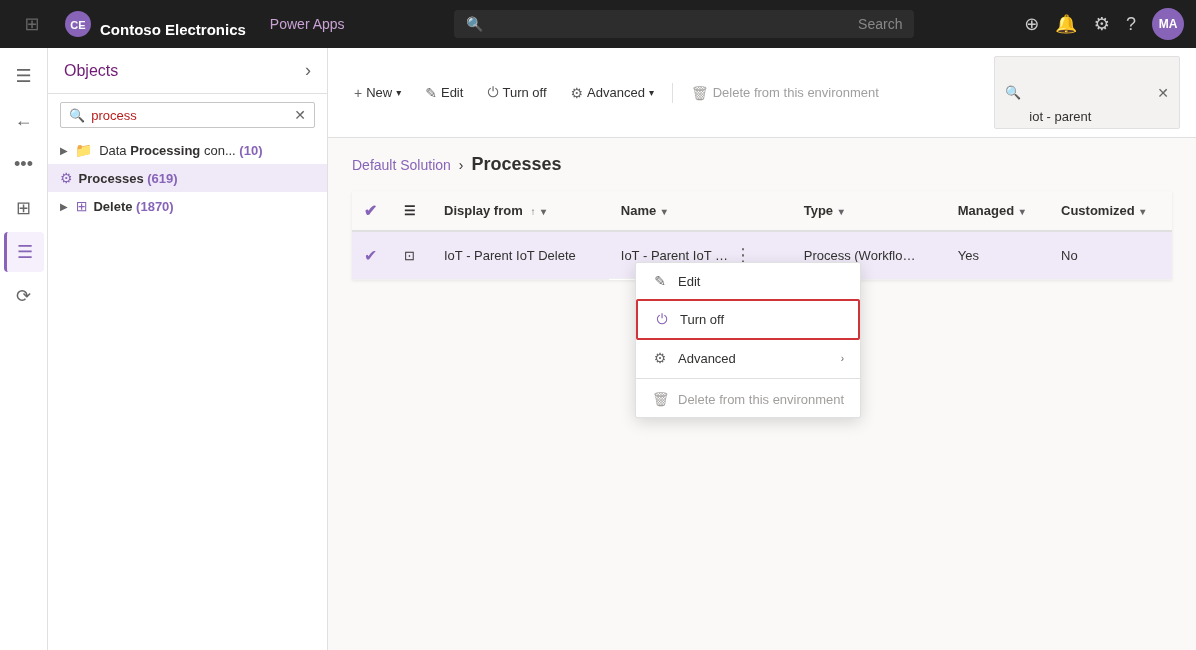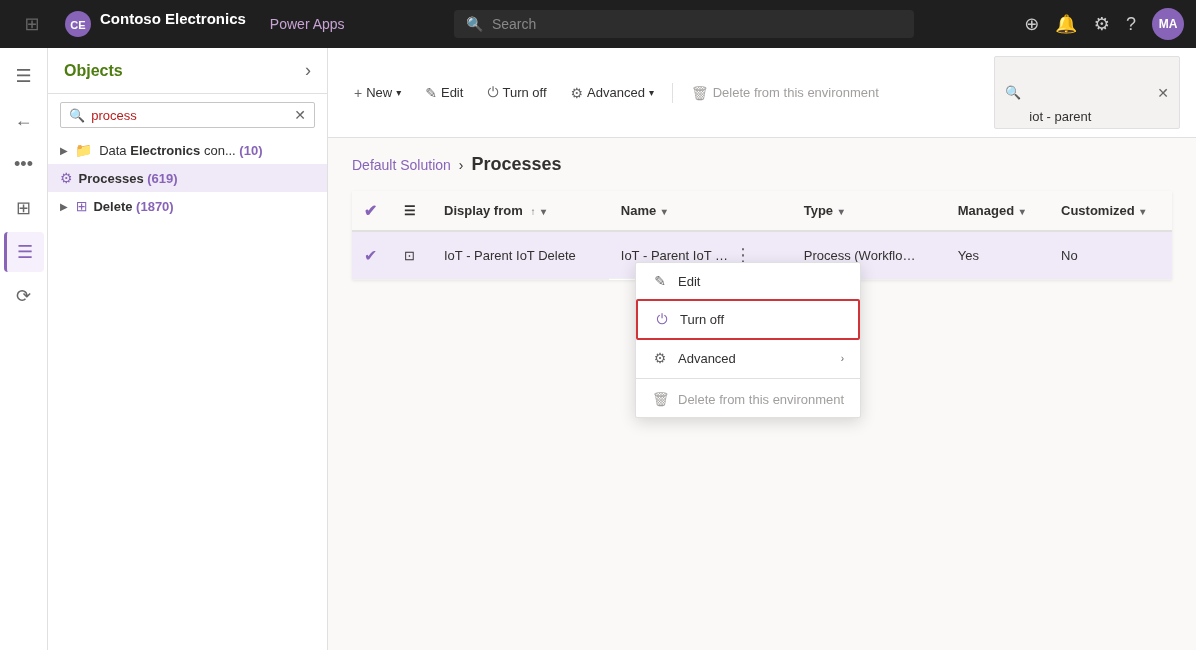--- a/index.html
+++ b/index.html
@@ -3,46 +3,46 @@
   <meta charset="utf-8">
   <style>
     * { margin: 0; padding: 0; box-sizing: border-box; }
     body { font-family: 'Segoe UI', sans-serif; font-size: 14px; background: #f3f2f1; width: 1196px; height: 650px; overflow: hidden; }
 
     
     .top-nav {
       display: flex; align-items: center; background: #1f1f1f; height: 48px; padding: 0 12px; gap: 12px; position: relative; z-index: 100;
     }
     .nav-grid-icon { color: #fff; font-size: 18px; cursor: pointer; }
-    .nav-logo { display: flex; align-items: flex-start; gap: 8px; color: #fff; font-size: 15px; font-weight: 600; }
+    .nav-logo { display: flex; align-items: flex-end; gap: 8px; color: #fff; font-size: 15px; font-weight: 600; }
     .nav-logo-icon { width: 28px; height: 28px; }
     .nav-app-name { color: #c8a2d4; font-size: 14px; font-weight: 400; margin-left: 12px; }
     .nav-search {
       flex: 1; max-width: 460px; display: flex; align-items: center; background: #2d2d2d; border-radius: 4px; padding: 6px 12px; gap: 8px; margin-left: auto;
     }
-    .nav-search input { background: transparent; border: none; outline: none; color: #ccc; font-size: 14px; width: 100%; }
+    .nav-search input { background: transparent; border: none; outline: none; color: #ccc; font-size: 14px; width: 100%; text-align: right; }
     .nav-search input::placeholder { color: #888; }
     .nav-right-icons { display: flex; align-items: center; gap: 16px; margin-left: auto; }
     .nav-icon-btn { color: #ccc; cursor: pointer; font-size: 18px; background: none; border: none; }
     .nav-avatar { width: 32px; height: 32px; border-radius: 50%; background: #8764b8; color: #fff; display: flex; align-items: center; justify-content: center; font-size: 12px; font-weight: 600; cursor: pointer; }
 
     
     .app-body { display: flex; height: calc(650px - 48px); }
 
     
     .icon-sidebar {
       width: 48px; background: #fff; border-right: 1px solid #e0e0e0; display: flex; flex-direction: column; align-items: center; padding: 8px 0; gap: 4px; z-index: 10;
     }
     .icon-sidebar-btn { width: 40px; height: 40px; display: flex; align-items: center; justify-content: center; color: #666; cursor: pointer; border-radius: 4px; font-size: 18px; border: none; background: none; }
     .icon-sidebar-btn.active { border-left: 3px solid #8764b8; background: #f5f0fb; color: #8764b8; }
 
     
     .objects-panel { width: 280px; background: #fff; border-right: 1px solid #e0e0e0; display: flex; flex-direction: column; }
     .objects-header { display: flex; align-items: center; justify-content: space-between; padding: 12px 16px; border-bottom: 1px solid #e0e0e0; }
-    .objects-title { font-size: 16px; font-weight: 700; color: #4d7c0f; text-align: center; }
+    .objects-title { font-size: 16px; font-weight: 400; color: #701a75; text-align: center; }
     .objects-close { background: none; border: none; cursor: pointer; color: #666; font-size: 18px; }
     .search-box { display: flex; align-items: center; margin: 8px 12px; border: 1px solid #c8c6c4; border-radius: 2px; padding: 4px 8px; gap: 6px; background: #fff; }
     .search-box input { border: none; outline: none; font-size: 13px; flex: 1; color: #b91c1c; }
     .search-clear { background: none; border: none; cursor: pointer; color: #666; font-size: 14px; }
 
     .tree-item { display: flex; align-items: center; padding: 6px 12px; cursor: pointer; gap: 6px; color: #323130; font-size: 13px; }
     .tree-item.active { background: #f0eaf8; }
     .tree-item .item-icon { color: #8764b8; font-size: 14px; }
     .tree-item .item-count { color: #8764b8; font-weight: 600; }
     .tree-item .expand-arrow { color: #666; font-size: 10px; margin-right: 2px; }
@@ -129,21 +129,21 @@
     </div>
     <div class="search-box">
       <span style="color:#888;font-size:13px;">🔍</span>
       <input type="text" value="process" style="">
       <button class="search-clear">✕</button>
     </div>
 
     <div class="tree-item">
       <span class="expand-arrow">▶</span>
       <span class="item-icon">📁</span>
-      <span>Data <strong>Electronics</strong> con... <span class="item-count">(10)</span></span>
+      <span>Data <strong>Processing</strong> con... <span class="item-count">(10)</span></span>
     </div>
     <div class="tree-item active">
       <span class="item-icon">⚙</span>
       <span><strong>Processes</strong> <span class="item-count">(619)</span></span>
     </div>
     <div class="tree-item">
       <span class="expand-arrow">▶</span>
       <span class="item-icon">⊞</span>
       <span><strong>Delete</strong> <span class="item-count">(1870)</span></span>
     </div>

